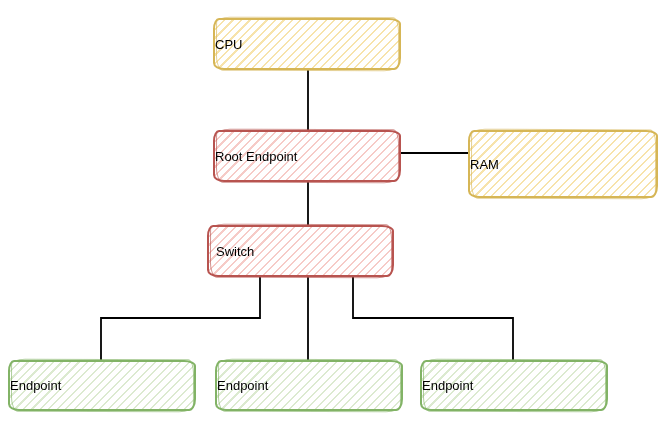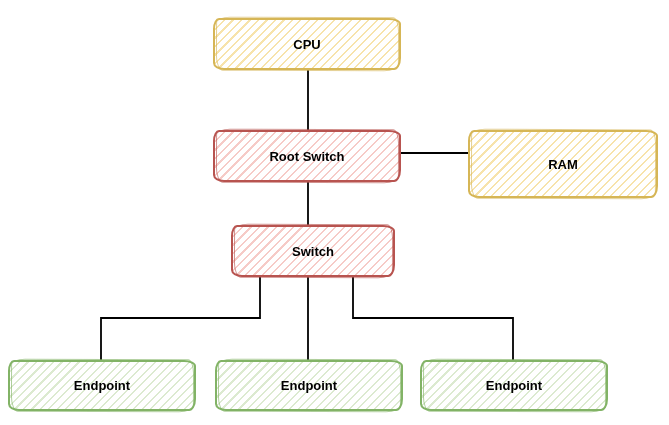--- a/index.html
+++ b/index.html
@@ -30,22 +30,22 @@
     border: 2px solid var(--stroke);
     
     border-radius: 6px 12px 7px 11px / 11px 6px 12px 7px;
     background:
       repeating-linear-gradient(135deg,
         var(--hatch) 0px, var(--hatch) 1.5px,
         rgba(0,0,0,0) 1.5px, rgba(0,0,0,0) 6px)
       #ffffff;
     display: flex;
     align-items: center;
-    justify-content: center;
-    font-weight: bold;
+    justify-content: flex-start;
+    font-weight: normal;
     font-size: 13px;
     color: #000000;
   }
   
   .node::before {
     content: "";
     position: absolute;
     inset: -3px 0px -3px 1px;
     border: 1.6px solid var(--stroke);
     border-radius: 14px 6px 15px 7px / 6px 14px 7px 15px;
@@ -65,26 +65,26 @@
       <polyline points="308,182 308,225" stroke="#000000"></polyline>
       <polyline points="260,277 260,318 101,318 101,360" stroke="#000000"></polyline>
       <polyline points="308,277 308,360" stroke="#000000"></polyline>
       <polyline points="353,277 353,318 513,318 513,360" stroke="#000000"></polyline>
     </svg>
   <div id="nodes">
       <div class="node" style="left: 213px; top: 18px; width: 188px; height: 52px; --stroke: #d6b656; --hatch: #f7e3ab;">
         <span>CPU</span>
       </div>
       <div class="node" style="left: 213px; top: 130px; width: 188px; height: 52px; --stroke: #b85450; --hatch: #f6cbc7;">
-        <span>Root Switch</span>
+        <span>Root Endpoint</span>
       </div>
       <div class="node" style="left: 468px; top: 130px; width: 190px; height: 68px; --stroke: #d6b656; --hatch: #f7e3ab;">
         <span>RAM</span>
       </div>
-      <div class="node" style="left: 231px; top: 225px; width: 164px; height: 52px; --stroke: #b85450; --hatch: #f6cbc7;">
+      <div class="node" style="left: 207px; top: 225px; width: 187px; height: 52px; padding-left: 7px; --stroke: #b85450; --hatch: #f6cbc7;">
         <span>Switch</span>
       </div>
       <div class="node" style="left: 8px; top: 360px; width: 188px; height: 51px; --stroke: #82b366; --hatch: #dcead0;">
         <span>Endpoint</span>
       </div>
       <div class="node" style="left: 215px; top: 360px; width: 188px; height: 51px; --stroke: #82b366; --hatch: #dcead0;">
         <span>Endpoint</span>
       </div>
       <div class="node" style="left: 420px; top: 360px; width: 188px; height: 51px; --stroke: #82b366; --hatch: #dcead0;">
         <span>Endpoint</span>

